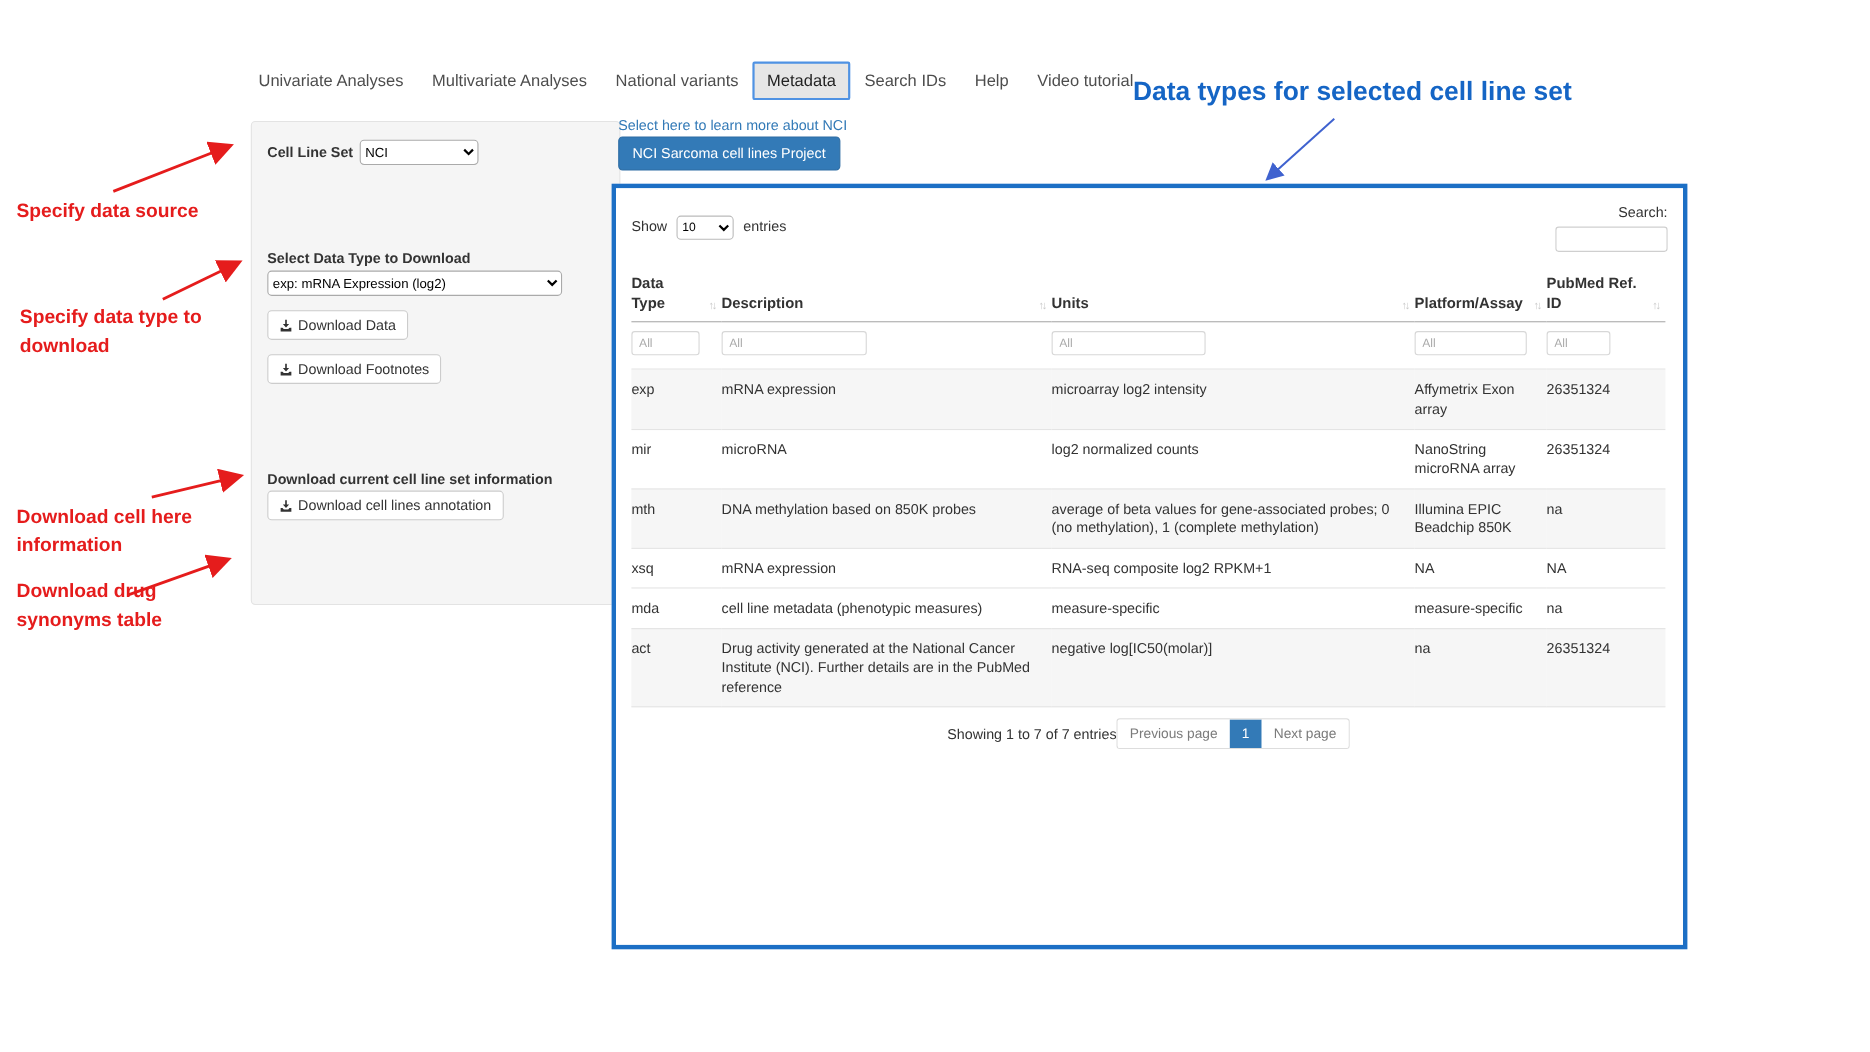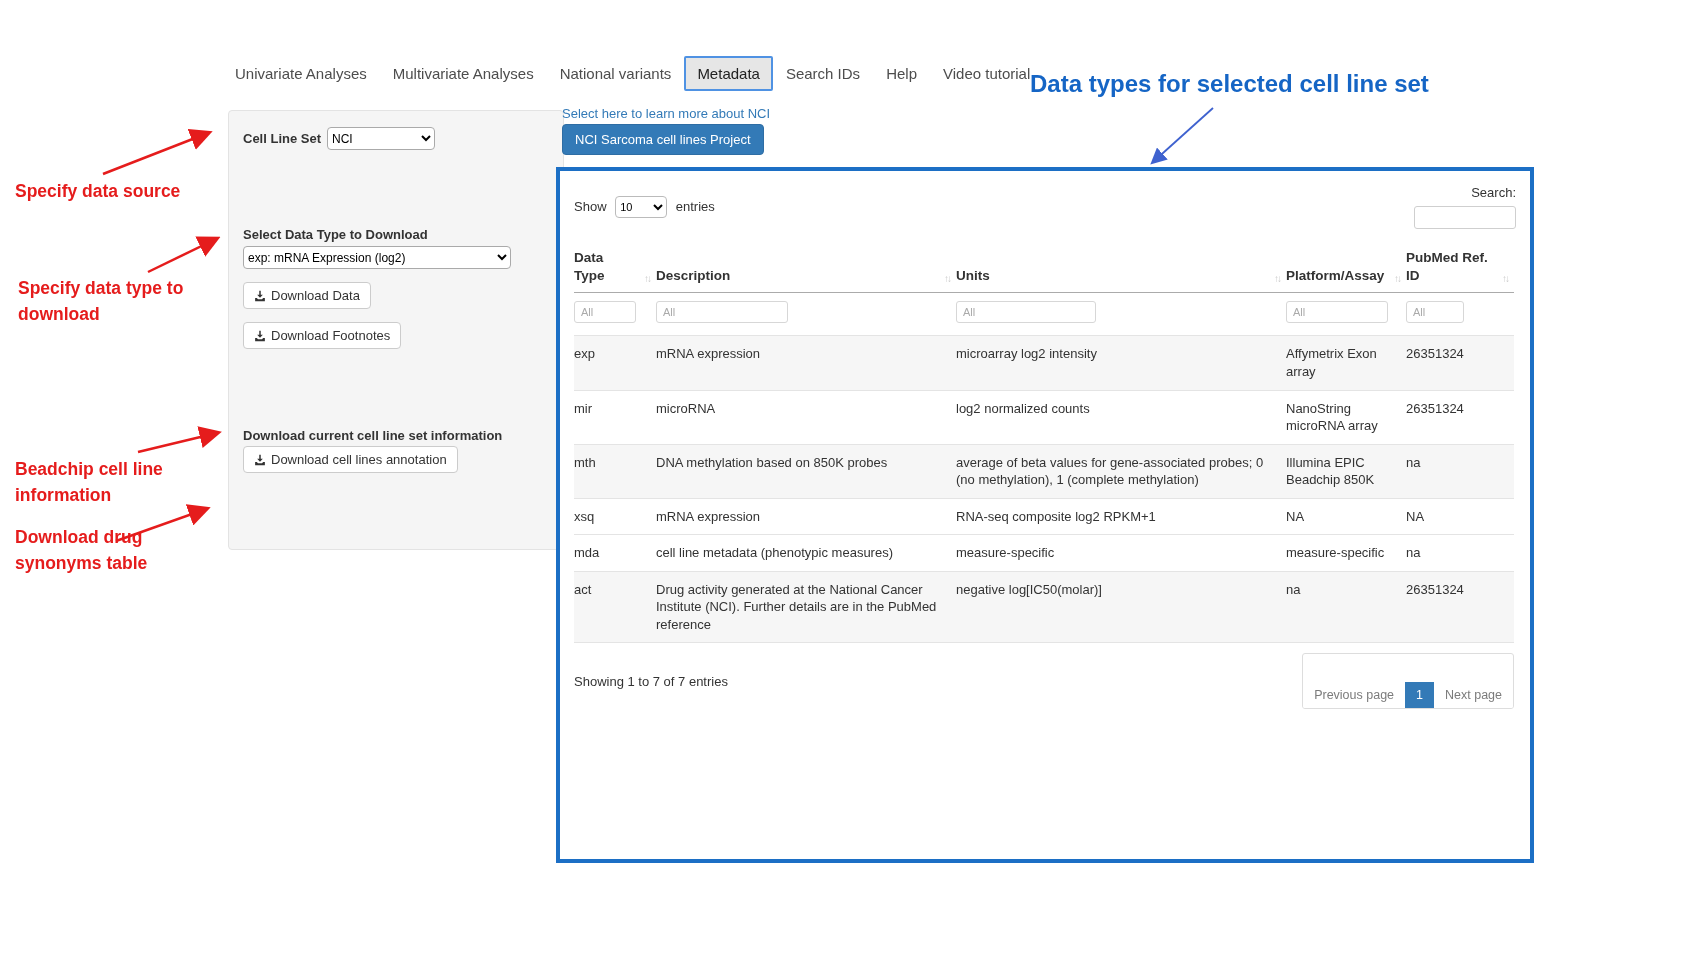--- a/index.html
+++ b/index.html
@@ -57,24 +57,24 @@
     letter-spacing: -2px; cursor: pointer; }
   .dt td { font-size: 13px; vertical-align: top; padding: 9px 14px 9px 0; line-height: 1.35;
     border-top: 1px solid #e4e4e4; }
   .dt tr.filter td { padding: 8px 14px 12px 0; border-top: none; }
   .dt tr.filter input { height: 22px; border: 1px solid #d7d7d7; border-radius: 3px;
     padding: 2px 6px; font-size: 11px; color: #666; width: 90%; max-width: 140px; }
   .dt tr.filter input::placeholder { color: #aaa; }
   .dt tr.stripe { background: #f6f6f6; }
   .dt tbody tr:last-child td { border-bottom: 1px solid #e4e4e4; }
 
-  .tfoot { display: flex; justify-content: space-between; align-items: center; margin-top: 10px; width: 940px; }
+  .tfoot { display: flex; justify-content: center; align-items: center; margin-top: 10px; width: 940px; }
   .tfoot .info { font-size: 13px; color: #333; }
   .pager { display: inline-flex; border: 1px solid #ddd; border-radius: 3px; overflow: hidden; align-items: stretch; }
-  .pg { font-size: 12.5px; padding: 6px 11px; color: #7b7b7b; background: #fff; cursor: pointer; margin-top: 28px; }
+  .pg { font-size: 12.5px; padding: 6px 11px; color: #7b7b7b; background: #fff; cursor: pointer; }
   .pg.cur { background: #337ab7; color: #fff; }
 
   
   .note { position: absolute; color: #e51c1c; font-weight: bold; font-size: 17.5px; line-height: 1.5; }
   .n1 { left: 15px; top: 178px; width: 190px; }
   .n2 { left: 18px; top: 275px; width: 200px; }
   .n3 { left: 15px; top: 456px; width: 190px; }
   .n4 { left: 15px; top: 524px; width: 170px; }
   .big-title { position: absolute; left: 1030px; top: 70px; font-size: 24px; font-weight: bold;
     color: #1565c5; white-space: nowrap; }
@@ -227,21 +227,21 @@
     <div class="pager">
       <span class="pg">Previous page</span>
       <span class="pg cur">1</span>
       <span class="pg">Next page</span>
     </div>
   </div>
 </div>
 
 <div class="note n1">Specify data source</div>
 <div class="note n2">Specify data type to download</div>
-<div class="note n3">Beadchip cell line information</div>
+<div class="note n3">Download cell here information</div>
 <div class="note n4">Download drug synonyms table</div>
 <div class="big-title">Data types for selected cell line set</div>
 
 <svg class="overlay">
   <defs>
     <marker id="redhead" markerWidth="9" markerHeight="9" refX="7" refY="4.5" orient="auto">
       <path d="M0,0 L9,4.5 L0,9 z" fill="#e51c1c"></path>
     </marker>
     <marker id="bluehead" markerWidth="9" markerHeight="9" refX="7" refY="4.5" orient="auto">
       <path d="M0,0 L9,4.5 L0,9 z" fill="#3f62cf"></path>

